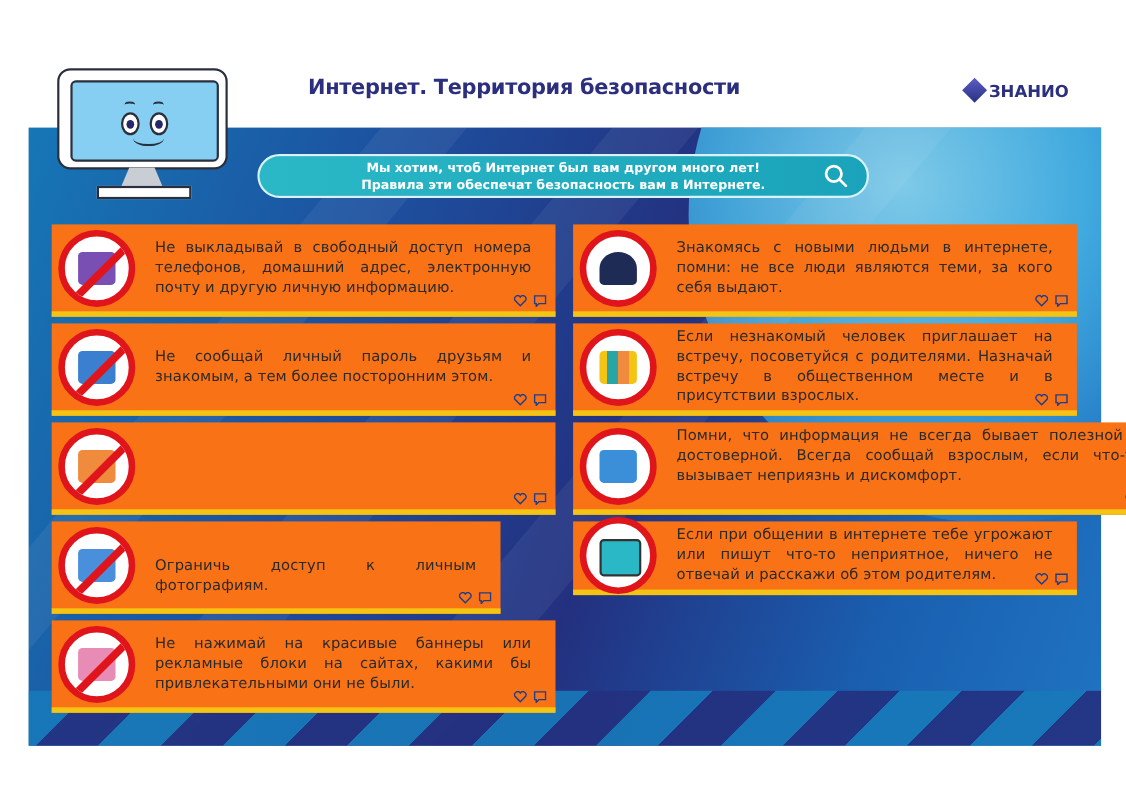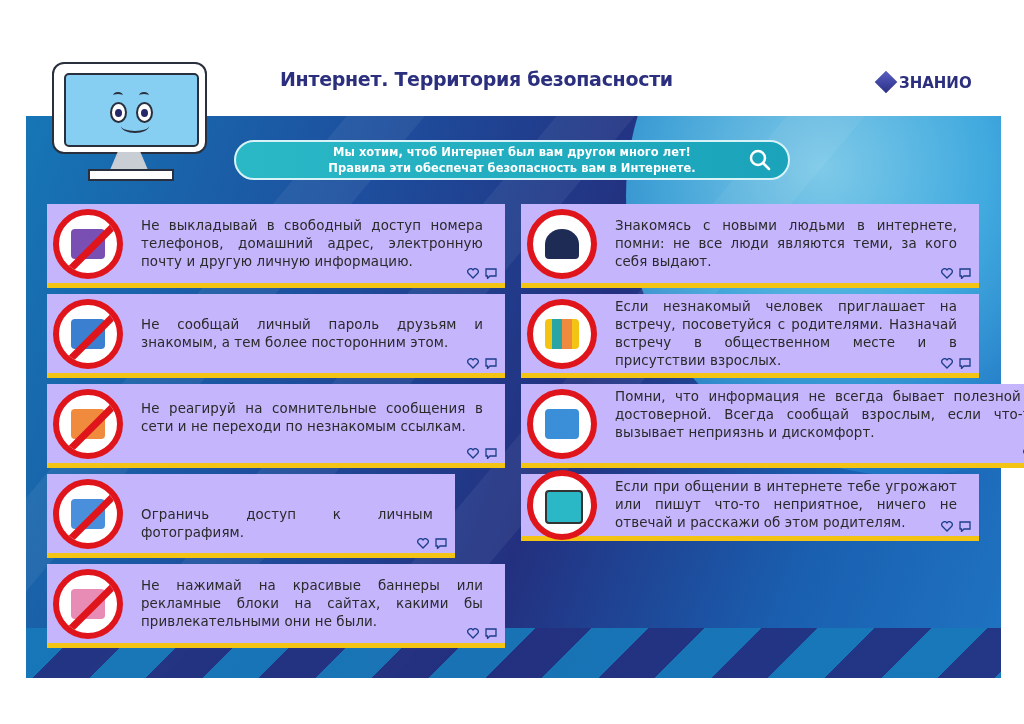--- a/index.html
+++ b/index.html
@@ -29,21 +29,21 @@
   .smile { position: absolute; left: 55px; top: 44px; width: 28px; height: 12px; border-bottom: 2px solid #2a2f3d; border-radius: 0 0 50% 50%; }
   .mon-neck { position: absolute; left: 58px; top: 90px; width: 38px; height: 18px; background: #c9cdd4; clip-path: polygon(20% 0,80% 0,100% 100%,0 100%); border: none; }
   .mon-base { position: absolute; left: 36px; top: 107px; width: 82px; height: 8px; background: #fff; border: 2px solid #2a2f3d; }
 
   .search-bar { position: absolute; left: 234px; top: 140px; width: 556px; height: 40px; border-radius: 22px;
                 background: linear-gradient(90deg, #2ab8c6, #1aa3ba); border: 2px solid #d8f3f7; box-sizing: border-box;
                 display: flex; align-items: center; justify-content: center; }
   .search-text { color: #fff; font-size: 11.5px; font-weight: bold; text-align: center; line-height: 16px; font-family: "DejaVu Sans", sans-serif; }
   .search-icon { position: absolute; right: 16px; top: 6px; width: 24px; height: 24px; }
 
-  .card { position: absolute; background: #c4b5fd; box-sizing: border-box; border-bottom: 5px solid #f4c414; }
+  .card { position: absolute; background: #f97316; box-sizing: border-box; border-bottom: 5px solid #f4c414; }
   .card .icon-wrap { position: absolute; left: 6px; width: 70px; height: 70px; top: 50%; transform: translateY(-50%); }
   .ring { position: absolute; left: 0; top: 0; width: 70px; height: 70px; border-radius: 50%; border: 6px solid #e0141b; box-sizing: border-box; overflow: hidden; background: #fff; }
   .ring.forbid::after { content: ""; position: absolute; left: -4px; top: 26px; width: 80px; height: 7px; background: #e0141b; transform: rotate(-45deg); }
   .pic { position: absolute; left: 12px; top: 14px; width: 34px; height: 30px; border-radius: 4px; }
   .card .text { position: absolute; left: 94px; right: 22px; font-size: 13.4px; line-height: 18px; color: #2a2a2a;
                 text-align: justify; text-align-last: left; font-family: "DejaVu Sans", sans-serif; letter-spacing: 0.1px; }
   .card .actions { position: absolute; right: 8px; bottom: 4px; display: flex; gap: 6px; }
   .act { width: 12px; height: 11px; }
 </style>
 </head>
@@ -124,21 +124,20 @@
         </svg>
     </div>
   </div>
 
   <div class="card" style="left:47px;top:384px;width:458px;height:84px">
     <div class="icon-wrap">
         <div class="ring forbid">
           <div class="pic" style="background:#f08a3c"></div>
         </div>
       </div>
-    <div class="text" style="top:16px">Не реагируй на сомнительные сообщения в сети и не переходи по незнакомым ссылкам.</div>
     <div class="actions">
       <svg class="act" viewBox="0 0 12 11">
           <path d="M6 10 L1.3 5.3 A2.6 2.6 0 0 1 6 2 A2.6 2.6 0 0 1 10.7 5.3 Z" fill="none" stroke="#1d3e8a" stroke-width="1.3"></path>
         </svg>
       <svg class="act" viewBox="0 0 12 11">
           <path d="M1 1 H11 V8 H5 L2.5 10.5 V8 H1 Z" fill="none" stroke="#1d3e8a" stroke-width="1.3"></path>
         </svg>
     </div>
   </div>
 

